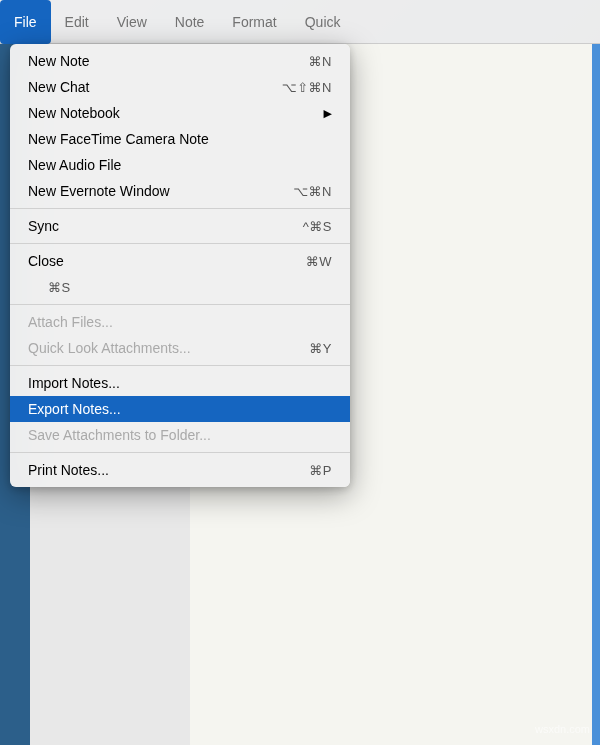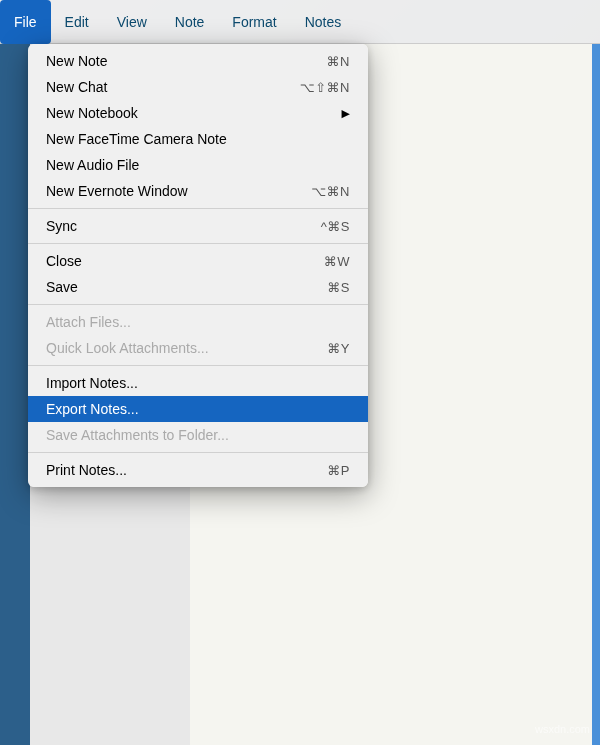--- a/index.html
+++ b/index.html
@@ -39,36 +39,36 @@
       border-bottom: 1px solid #ccc;
     }
 
     .menubar-item {
       padding: 0 14px;
       height: 44px;
       display: flex;
       align-items: center;
       font-size: 14px;
       font-weight: 500;
-      color: #0c4a6e;
+      color: #737373;
       cursor: pointer;
       white-space: nowrap;
     }
 
     .menubar-item.active {
       background: #1565c0;
       color: #fff;
       border-radius: 4px;
     }
 
     
     .dropdown {
       position: absolute;
       top: 44px;
-      left: 28px;
+      left: 10px;
       width: 340px;
       background: rgba(240, 240, 240, 0.98);
       border-radius: 6px;
       box-shadow: 0 8px 30px rgba(0,0,0,0.35), 0 2px 8px rgba(0,0,0,0.2);
       z-index: 100;
       padding: 4px 0;
       backdrop-filter: blur(20px);
     }
 
     .menu-item {
@@ -177,21 +177,21 @@
 <div class="app-bg-sidebar"></div>
 <div class="app-bg-main"></div>
 <div class="app-bg-right-accent"></div>
 
 <div class="menubar">
   <div class="menubar-item active">File</div>
   <div class="menubar-item">Edit</div>
   <div class="menubar-item">View</div>
   <div class="menubar-item">Note</div>
   <div class="menubar-item">Format</div>
-  <div class="menubar-item">Notes</div>
+  <div class="menubar-item">Quick</div>
 </div>
 
 <div class="dropdown" id="dropdown-menu">
 <div class="menu-item">
       <span class="menu-item-label">New Note</span>
       <span class="menu-item-shortcut">⌘N</span>
     </div>
     <div class="menu-item">
       <span class="menu-item-label">New Chat</span>
       <span class="menu-item-shortcut">⌥⇧⌘N</span>
@@ -214,21 +214,20 @@
     <div class="menu-item">
       <span class="menu-item-label">Sync</span>
       <span class="menu-item-shortcut">^⌘S</span>
     </div>
     <div class="menu-separator"></div>
     <div class="menu-item">
       <span class="menu-item-label">Close</span>
       <span class="menu-item-shortcut">⌘W</span>
     </div>
     <div class="menu-item">
-      <span class="menu-item-label">Save</span>
       <span class="menu-item-shortcut">⌘S</span>
     </div>
     <div class="menu-separator"></div>
     <div class="menu-item disabled">
       <span class="menu-item-label">Attach Files...</span>
     </div>
     <div class="menu-item disabled">
       <span class="menu-item-label">Quick Look Attachments...</span>
       <span class="menu-item-shortcut">⌘Y</span>
     </div>

